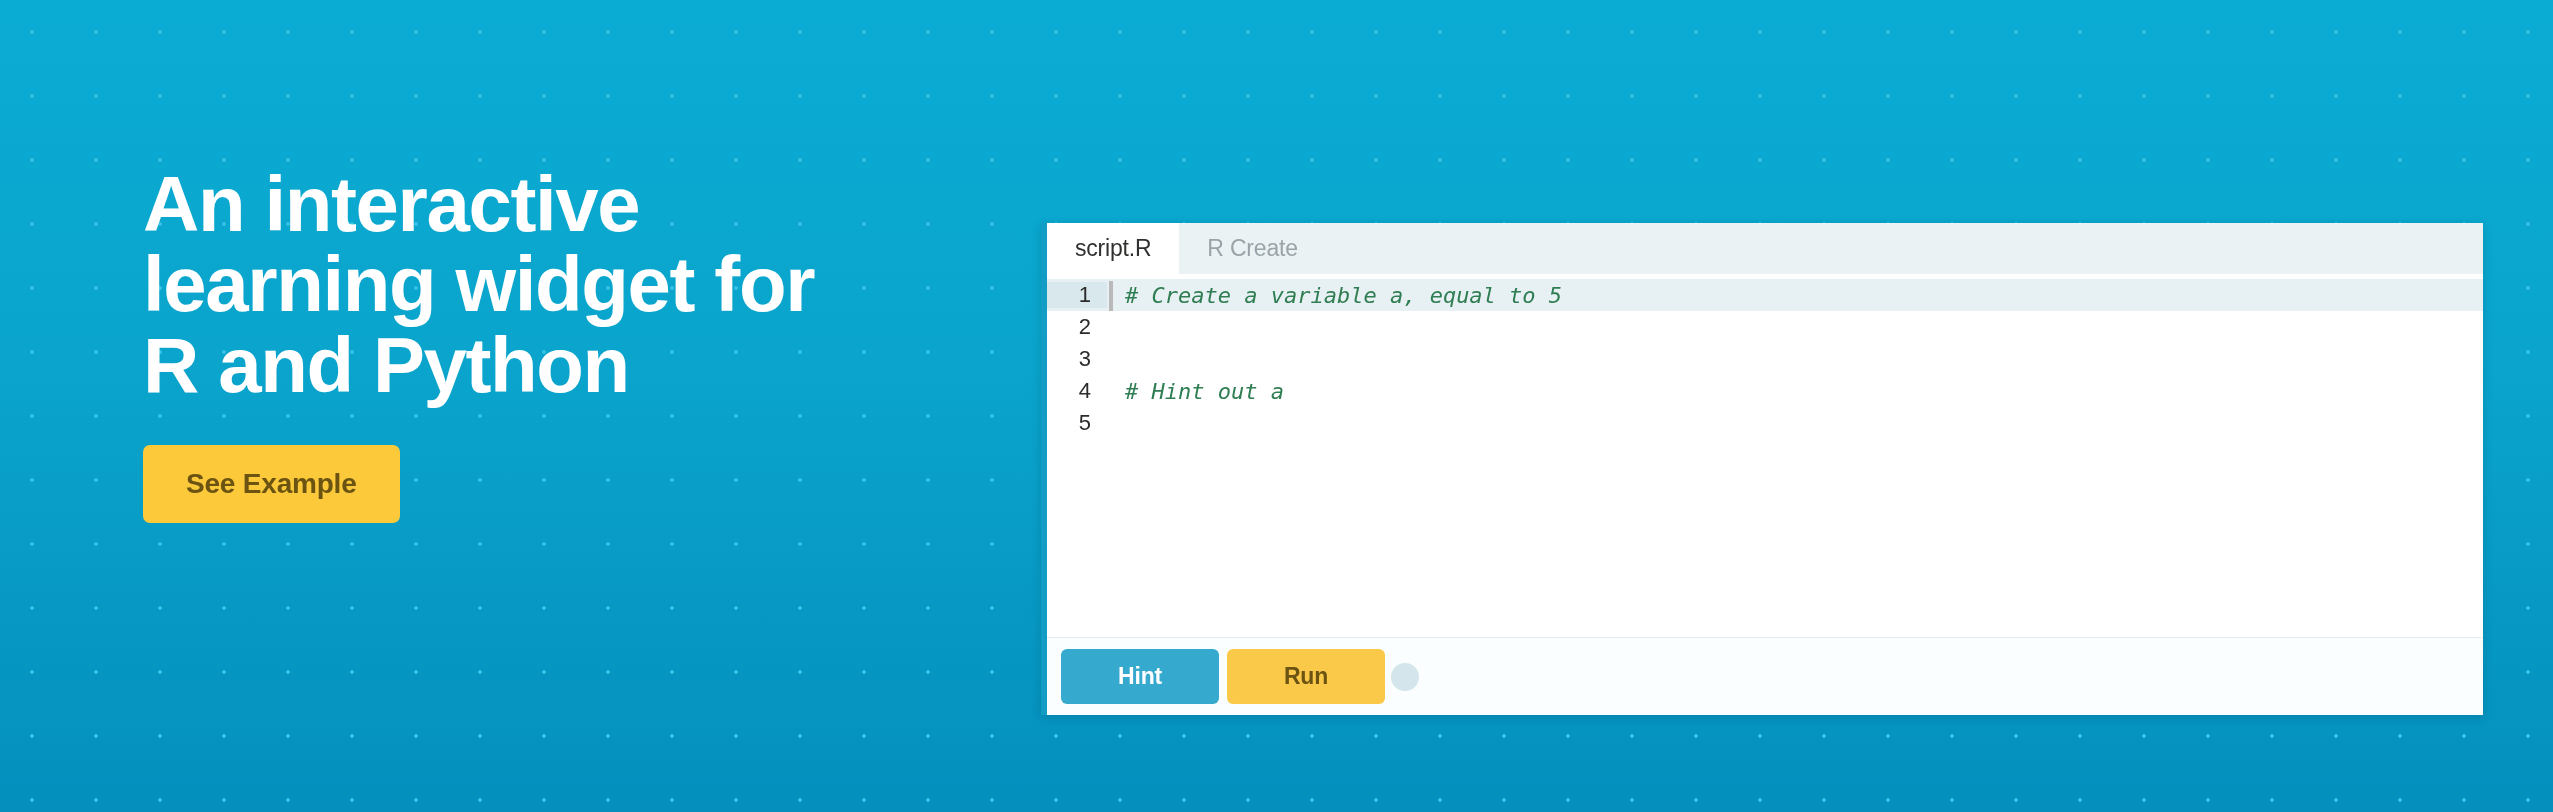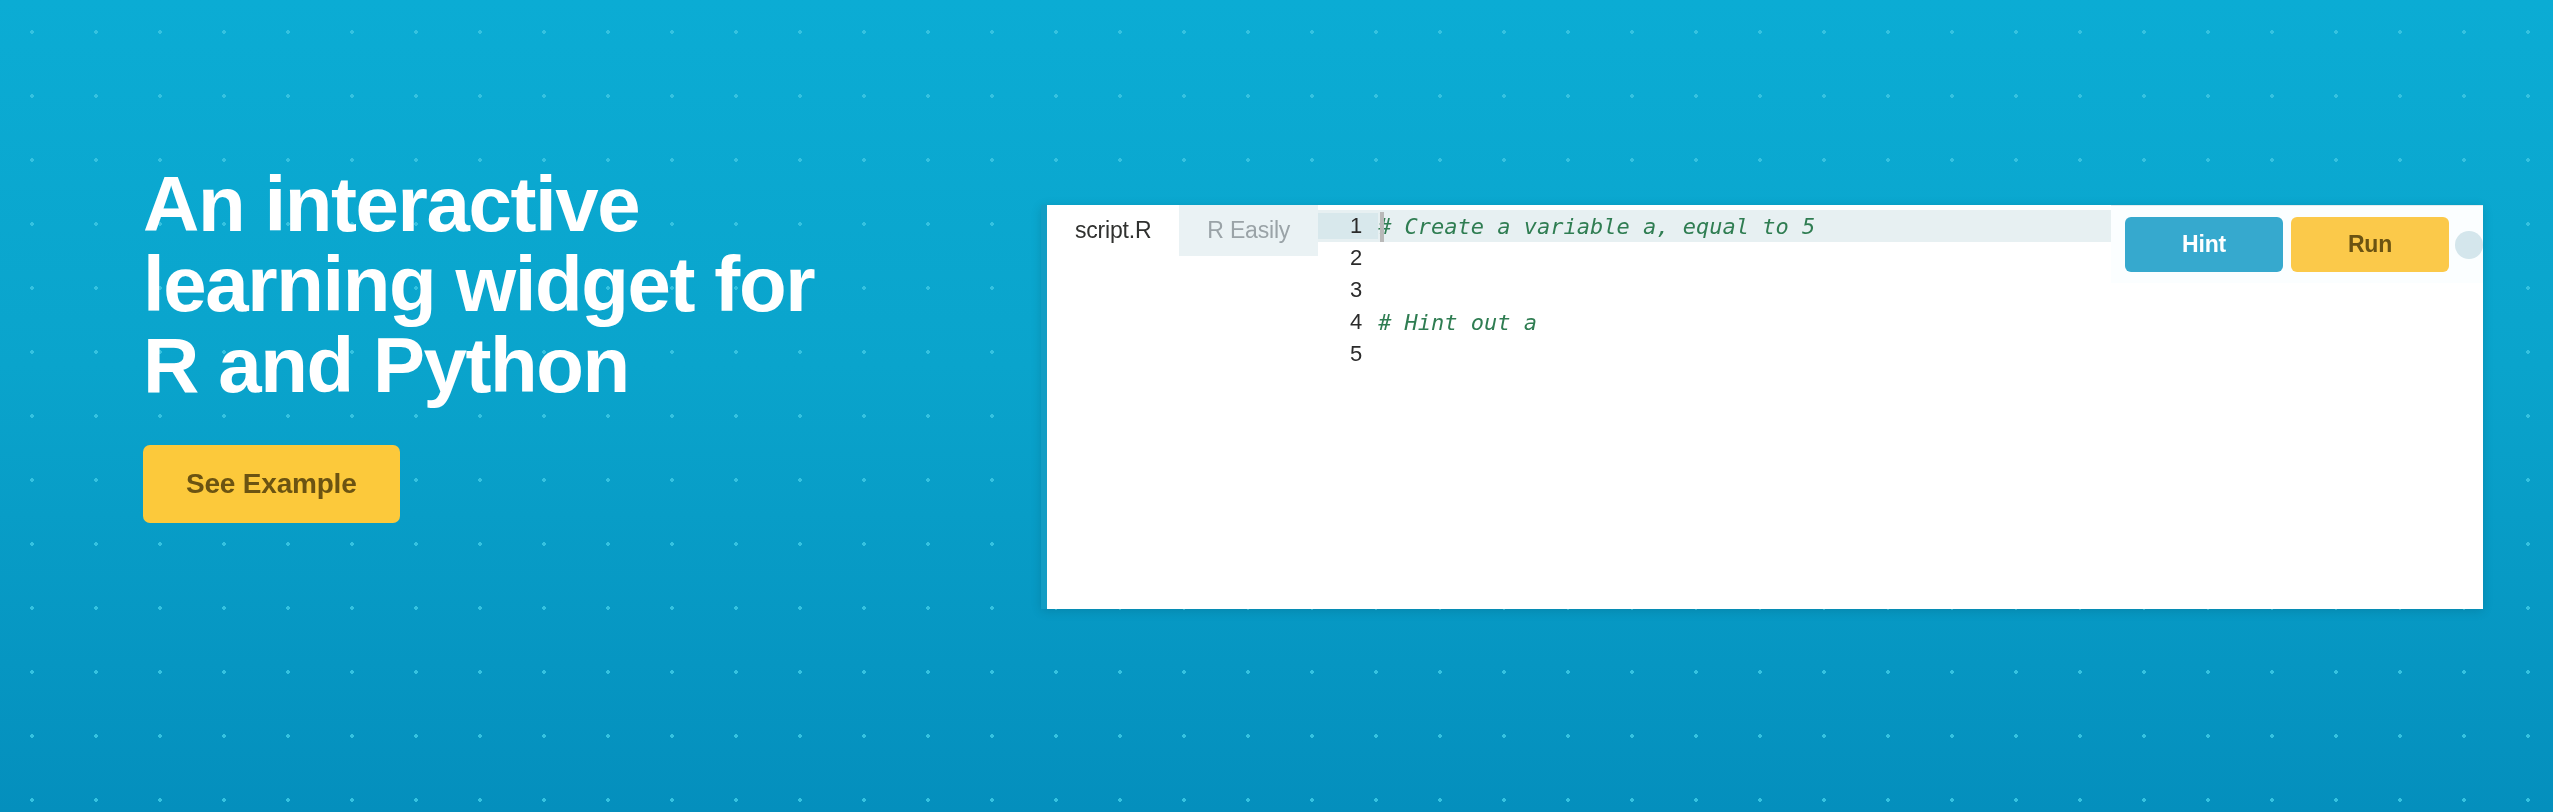--- a/index.html
+++ b/index.html
@@ -51,26 +51,26 @@
     padding:23px 43px;
     border:none;
     border-radius:7px;
     cursor:pointer;
     letter-spacing:-0.2px;
   }
 
   
   #widget {
     position:absolute;
-    left:1041px; top:205px;
-    width:1442px; height:404px;
+    left:1041px; top:223px;
+    width:1442px; height:492px;
     background:#ffffff;
     border-left:6px solid #139dc4;
     box-shadow:0 2px 10px rgba(0,0,0,0.13);
-    display:flex; flex-direction:row;
+    display:flex; flex-direction:column;
     overflow:hidden;
   }
 
   
   #tab-strip {
     display:flex;
     height:51px;
     background:#eaf2f4;
     flex:none;
   }
@@ -104,20 +104,21 @@
     width:60px;
     flex:none;
     text-align:right;
     padding-right:16px;
     color:#2b2b2b;
     font-family:"Liberation Sans", sans-serif;
     font-size:22px;
   }
   .code-line.active .gutter { background:#d8e8ec; }
   .code-text {
+    padding-left:18px;
     color:#2f7d52;
     font-style:italic;
     white-space:pre;
     position:relative;
   }
   .code-line.active .code-text::before {
     content:"";
     position:absolute; left:2px; top:-2px;
     width:4px; height:30px;
     background:#b9b9b9;
@@ -165,21 +166,21 @@
   <button id="cta-button">See Example</button>
 </div>
 
 <div id="widget">
 
   <div id="tab-strip">
     <div class="tab active">
       <span>script.R</span>
     </div>
     <div class="tab inactive">
-      <span>R Easily</span>
+      <span>R Create</span>
     </div>
     <div id="tab-filler"></div>
   </div>
 
   <div id="editor">
     <div class="code-line active">
       <span class="gutter">1</span>
       <span class="code-text"># Create a variable a, equal to 5</span>
     </div>
     <div class="code-line">

